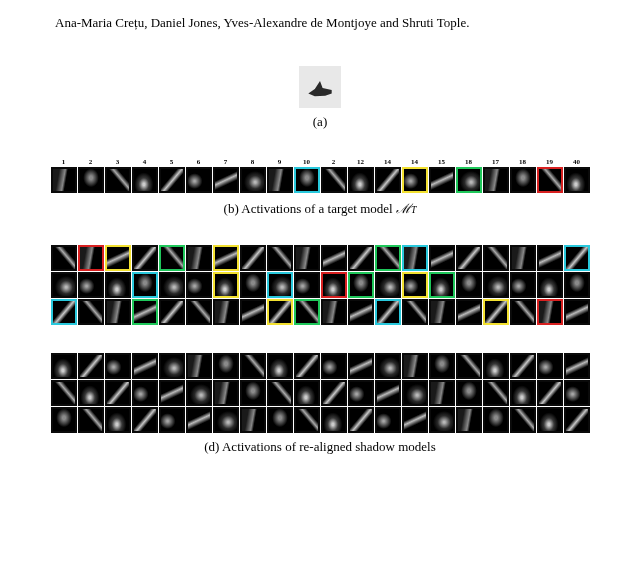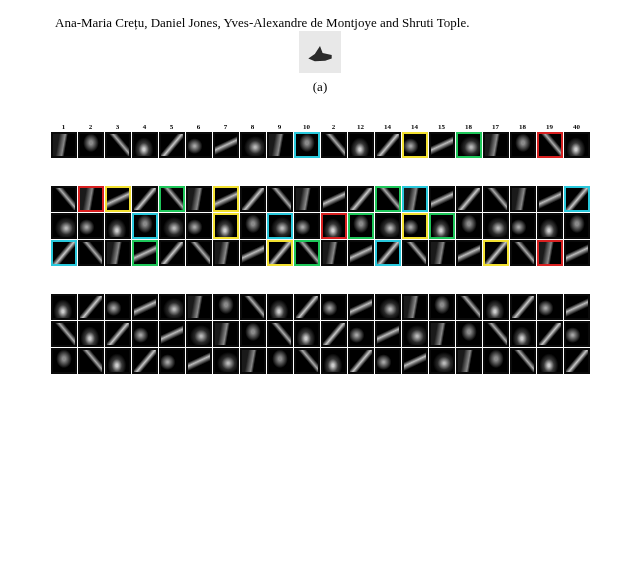--- a/index.html
+++ b/index.html
@@ -7,20 +7,21 @@
     padding: 15px 25px;
     font-family: Georgia, 'Times New Roman', serif;
     background: #fff;
     width: 640px;
     box-sizing: border-box;
     color: #000;
   }
   .authors {
     text-align: left;
     font-size: 13px;
+    margin-bottom: 35px;
     margin-left: 30px;
   }
   .section {
     text-align: center;
     margin-bottom: 28px;
   }
   .caption {
     font-size: 13px;
     text-align: center;
     margin-top: 6px;
@@ -228,20 +229,23 @@
           </div>
         </div>
         <div class="cell-wrap">
           <div class="num">40</div>
           <div class="cell noborder">
             <div class="act t6"></div>
           </div>
         </div>
       </div>
     </div>
+  <div class="caption">
+    <span>(b)  Activations of a target model </span><span class="math-italic">ℳ</span><span class="sub">T</span>
+  </div>
 </div>
 
 <div class="section">
   <div id="strip-c">
       <div class="row">
         <div class="cell noborder">
           <div class="act t3"></div>
         </div>
         <div class="cell hl-red">
           <div class="act t5"></div>
@@ -610,13 +614,14 @@
           <div class="act t3"></div>
         </div>
         <div class="cell noborder">
           <div class="act t6"></div>
         </div>
         <div class="cell noborder">
           <div class="act t1"></div>
         </div>
       </div>
     </div>
+  <div class="caption">(d)  Activations of re-aligned shadow models</div>
 </div>
 
 </body></html>

